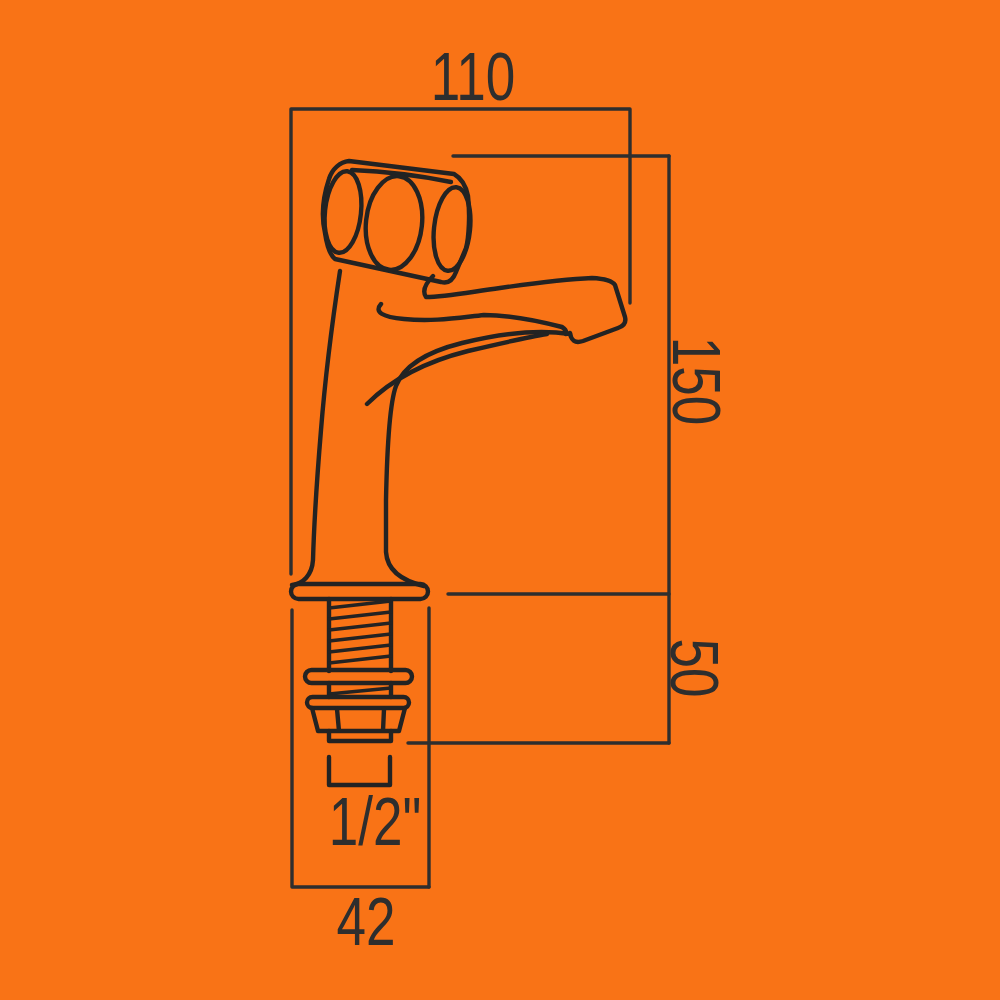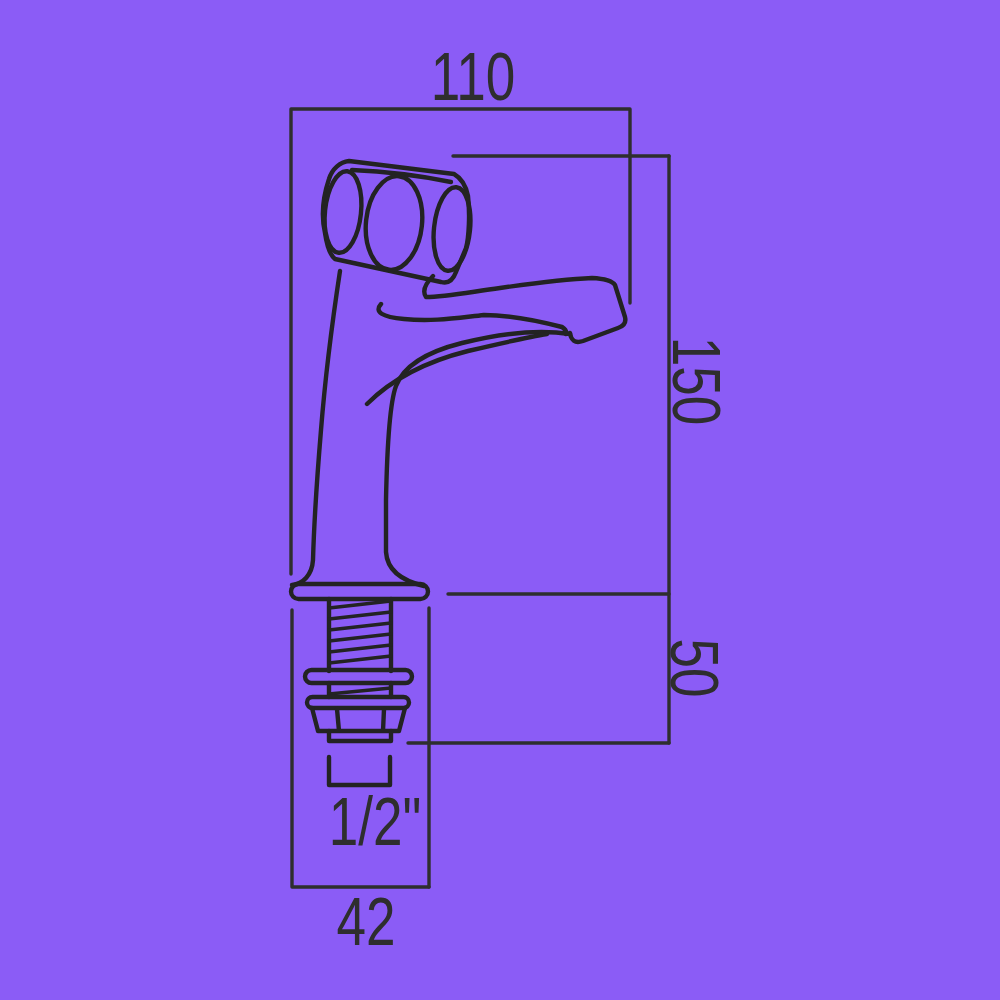--- a/index.html
+++ b/index.html
@@ -1,19 +1,19 @@
 <!DOCTYPE html>
 <html><head>
 <meta charset="utf-8">
 <style>
   html,body{margin:0;padding:0;background:#ffffff;}
   .canvas{
     position:relative;
     width:1000px;height:1000px;
-    background:#8b5cf6;
+    background:#f97316;
     font-family:"Liberation Sans",sans-serif;
     overflow:hidden;
   }
   .canvas svg{position:absolute;left:0;top:0;width:1000px;height:1000px;}
   .dim-label{
     position:absolute;
     font-size:68px;
     line-height:1;
     letter-spacing:0px;
     color:#2e2e2e;

